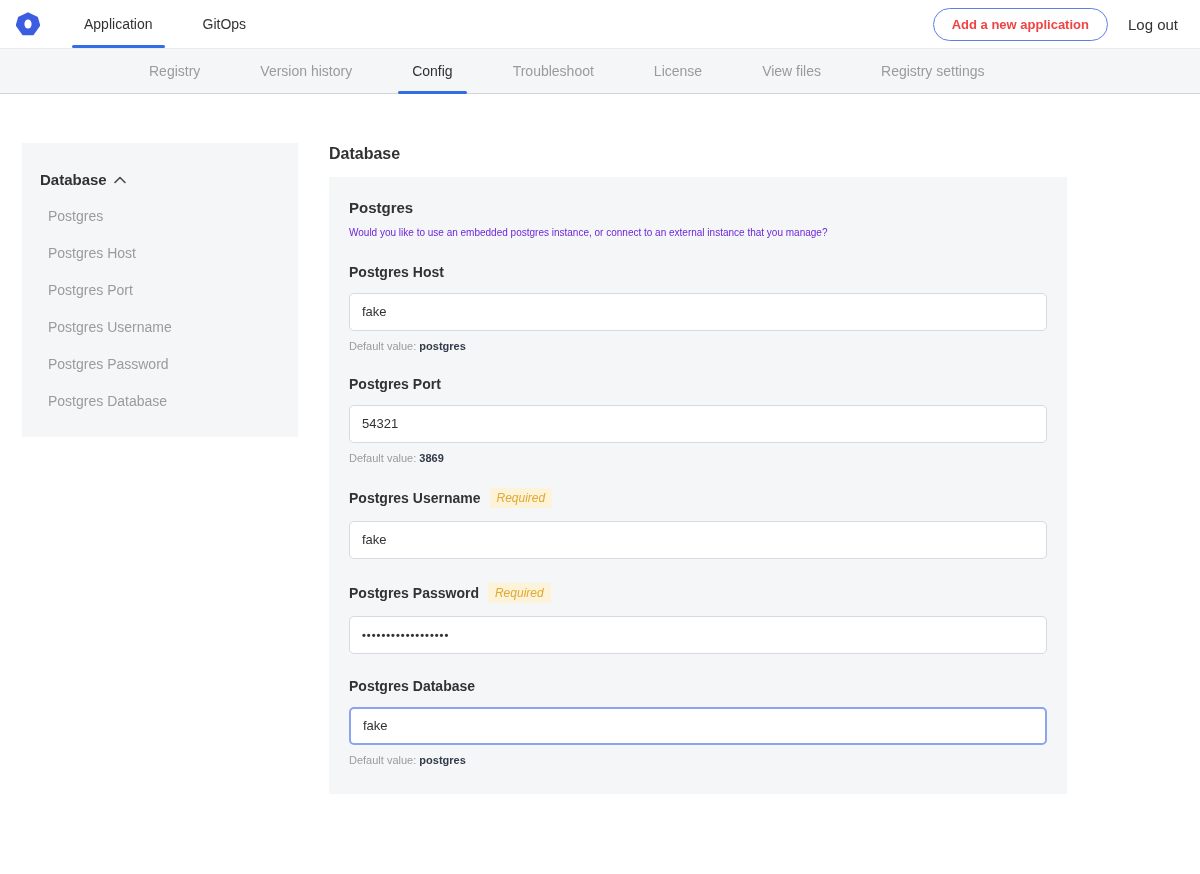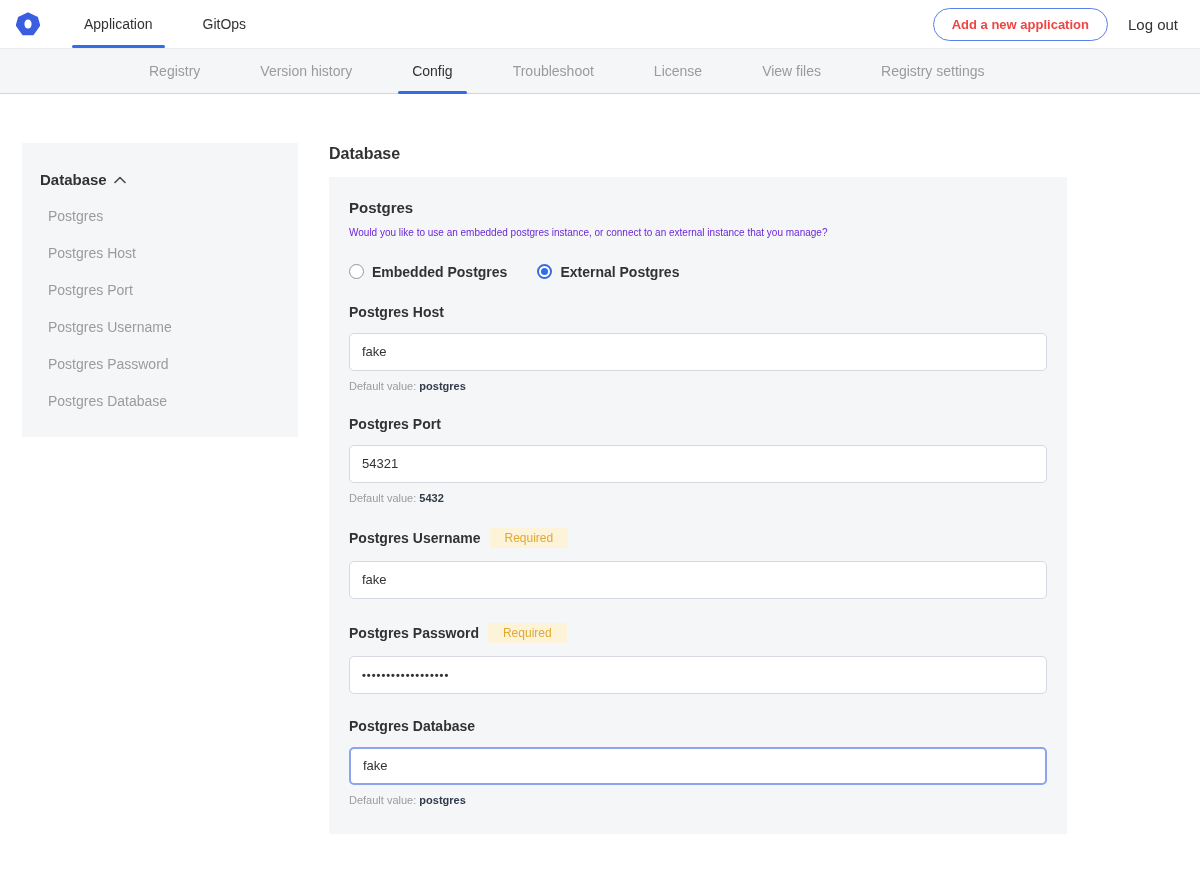--- a/index.html
+++ b/index.html
@@ -93,21 +93,21 @@
   .radio-circle.checked { border: 2px solid #326de6; }
   .radio-circle.checked::after {
     content: ""; width: 7px; height: 7px; border-radius: 50%; background: #326de6;
   }
   .radio-label { font-size: 14px; font-weight: bold; color: #323232; margin-left: 8px; }
 
   .field-label-row { display: flex; align-items: center; margin: 24px 0 13px 0; }
   .field-label { font-size: 14px; font-weight: bold; color: #323232; }
   .required-badge {
     margin-left: 9px; background: #fdf3d9; color: #e0a931;
-    font-size: 12px; padding: 3px 15px; border-radius: 2px;
+    font-size: 12px; padding: 3px 7px; border-radius: 2px; font-style: italic;
   }
   .text-input {
     width: 100%; height: 38px;
     border: 1px solid #d6d9e0; border-radius: 5px;
     background: #fff; padding: 12px 12px;
     font-family: "Liberation Sans", sans-serif;
     font-size: 13px; color: #323232; outline: none;
   }
   .text-input.focused { border: 2px solid #8ca3ee; }
   .text-input.masked { font-size: 11px; letter-spacing: 1px; font-weight: bold; }
@@ -179,48 +179,38 @@
     </ul>
   </aside>
 
   <main class="main">
     <h3 class="page-title">Database</h3>
 
     <section class="config-card">
       <div class="group-title">Postgres</div>
       <div class="group-help">Would you like to use an embedded postgres instance, or connect to an external instance that you manage?</div>
 
-      <div class="radio-row">
-        <div class="radio-option">
-          <span class="radio-circle"></span>
-          <span class="radio-label">Embedded Postgres</span>
-        </div>
-        <div class="radio-option">
-          <span class="radio-circle checked"></span>
-          <span class="radio-label">External Postgres</span>
-        </div>
-      </div>
 
       <div>
         <div class="field-label-row">
           <span class="field-label">Postgres Host</span>
         </div>
         <input class="text-input" type="text" value="fake" style="">
         <div class="default-line">
           <span>Default value:</span> <b>postgres</b>
         </div>
       </div>
 
       <div>
         <div class="field-label-row">
           <span class="field-label">Postgres Port</span>
         </div>
         <input class="text-input" type="text" value="54321" style="">
         <div class="default-line">
-          <span>Default value:</span> <b>5432</b>
+          <span>Default value:</span> <b>3869</b>
         </div>
       </div>
 
       <div>
         <div class="field-label-row">
           <span class="field-label">Postgres Username</span>
           <span class="required-badge">Required</span>
         </div>
         <input class="text-input" type="text" value="fake" style="">
       </div>

